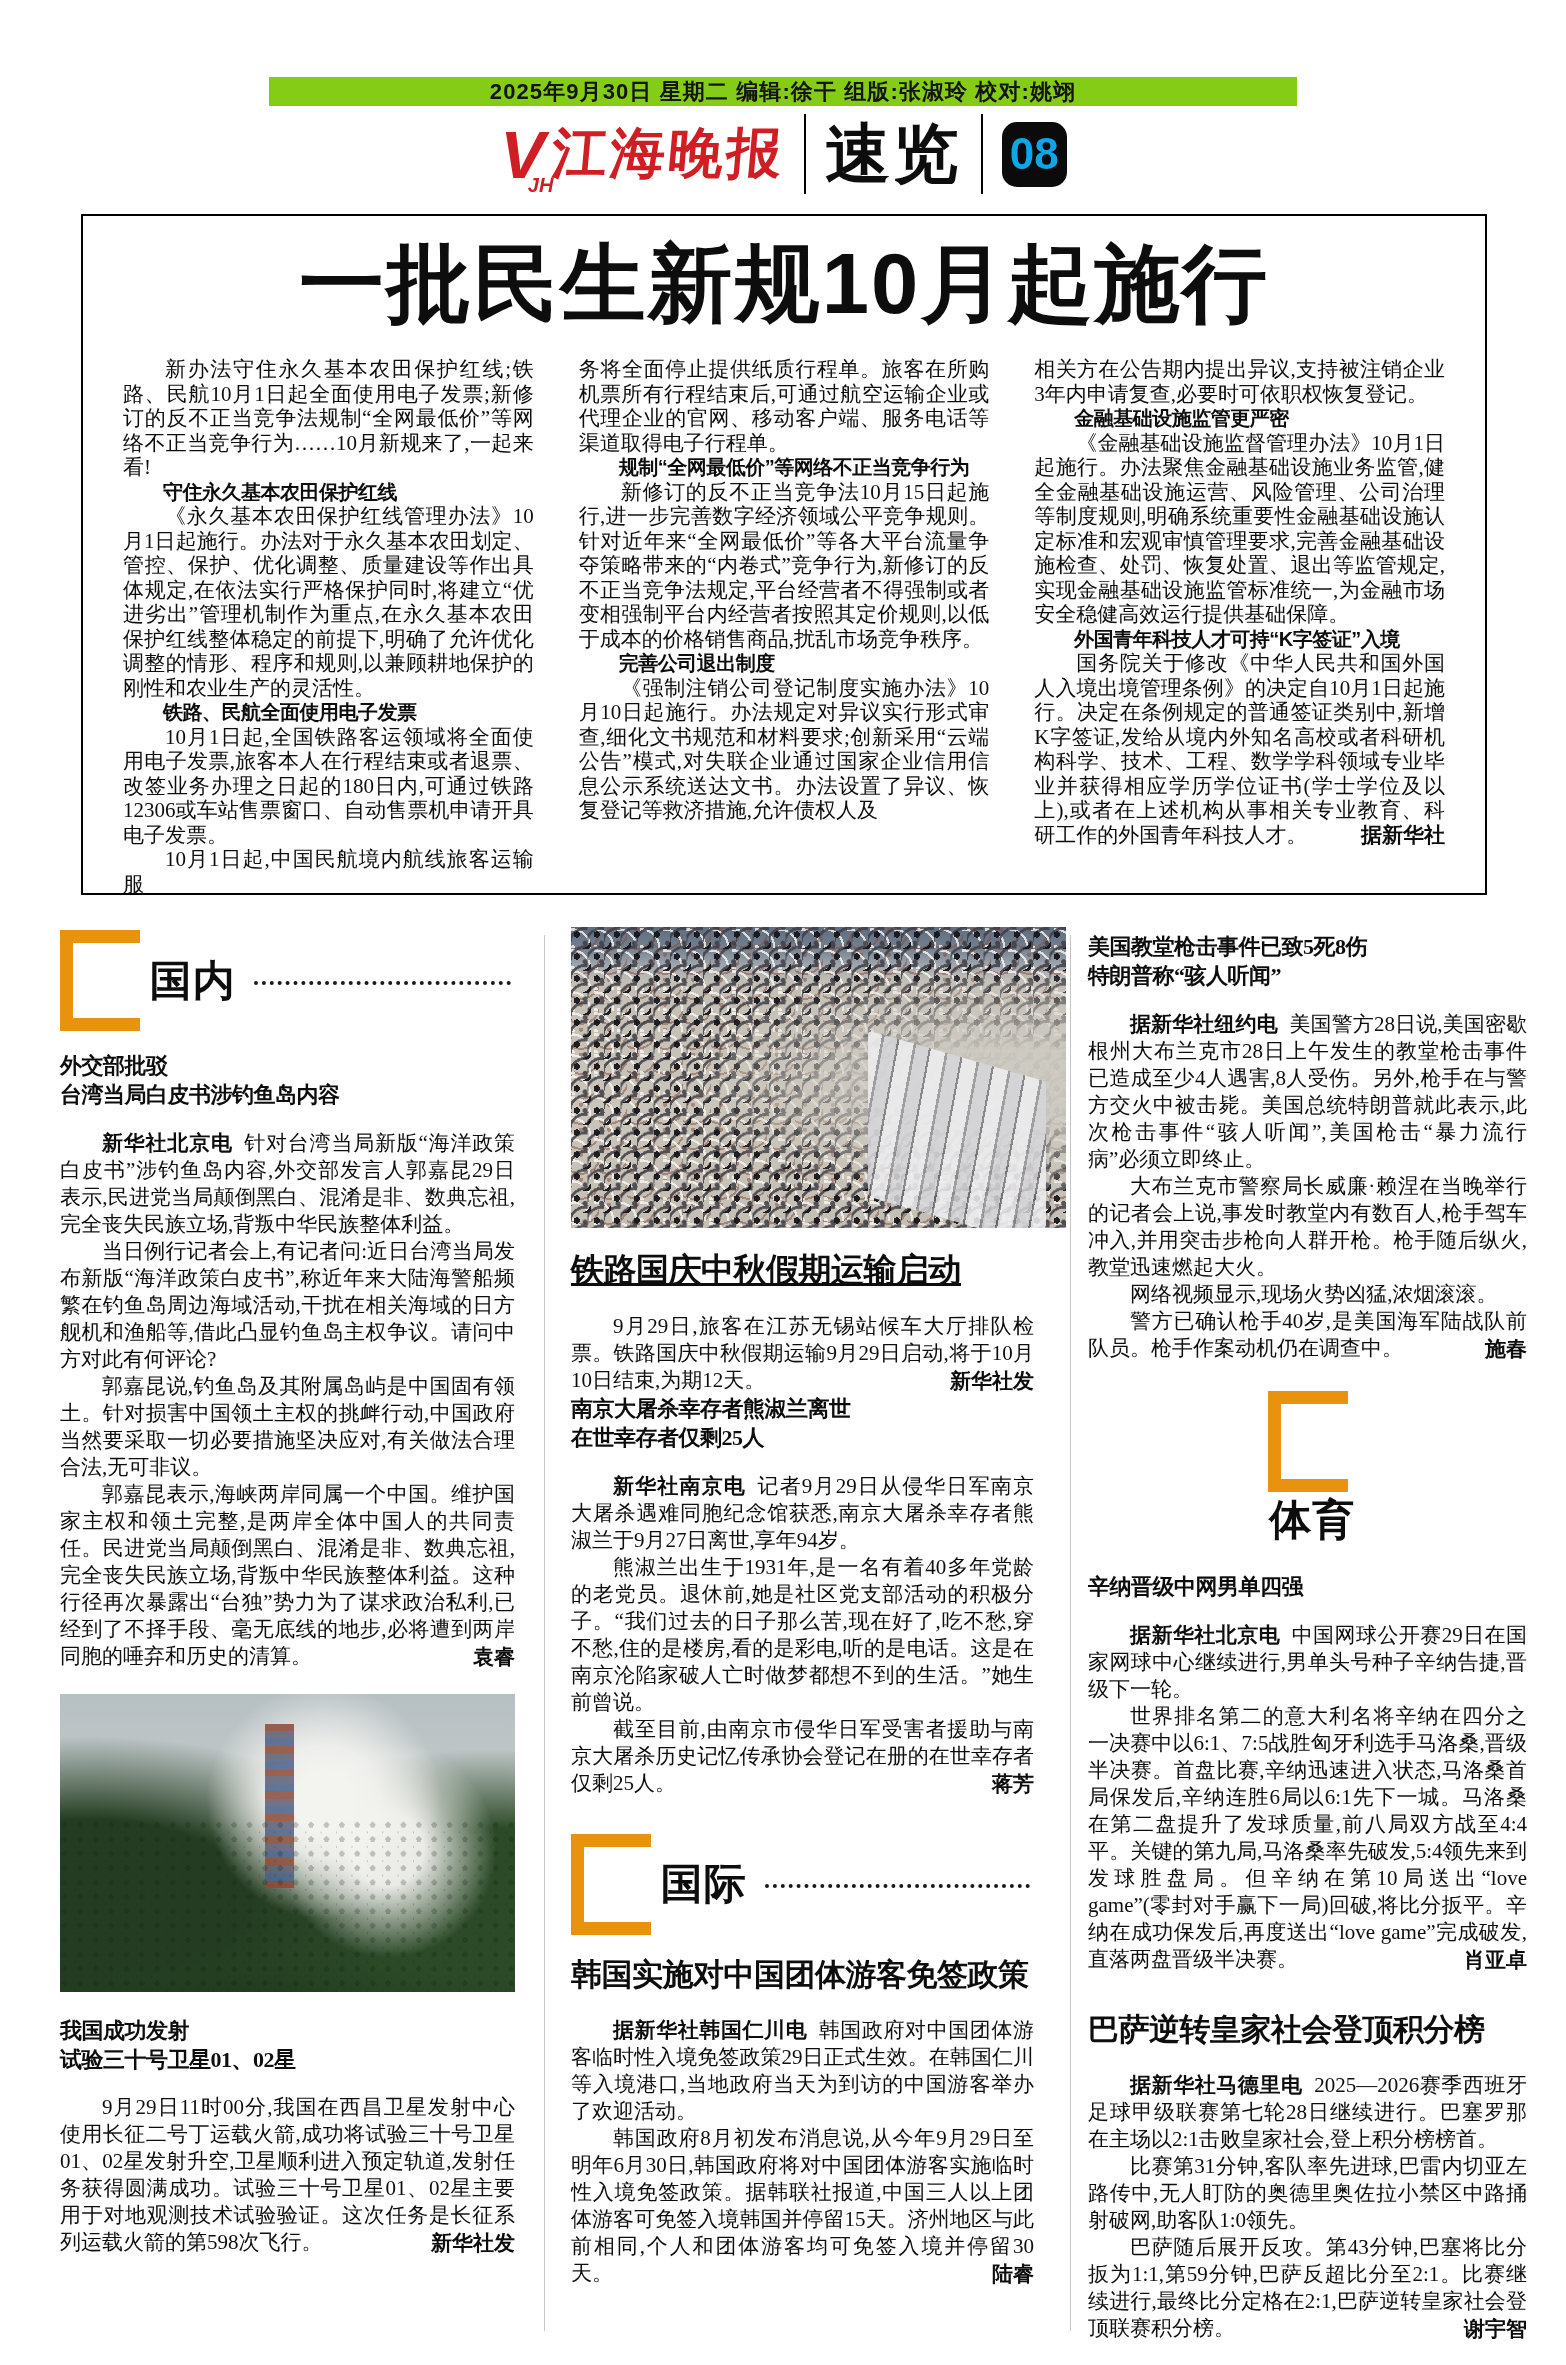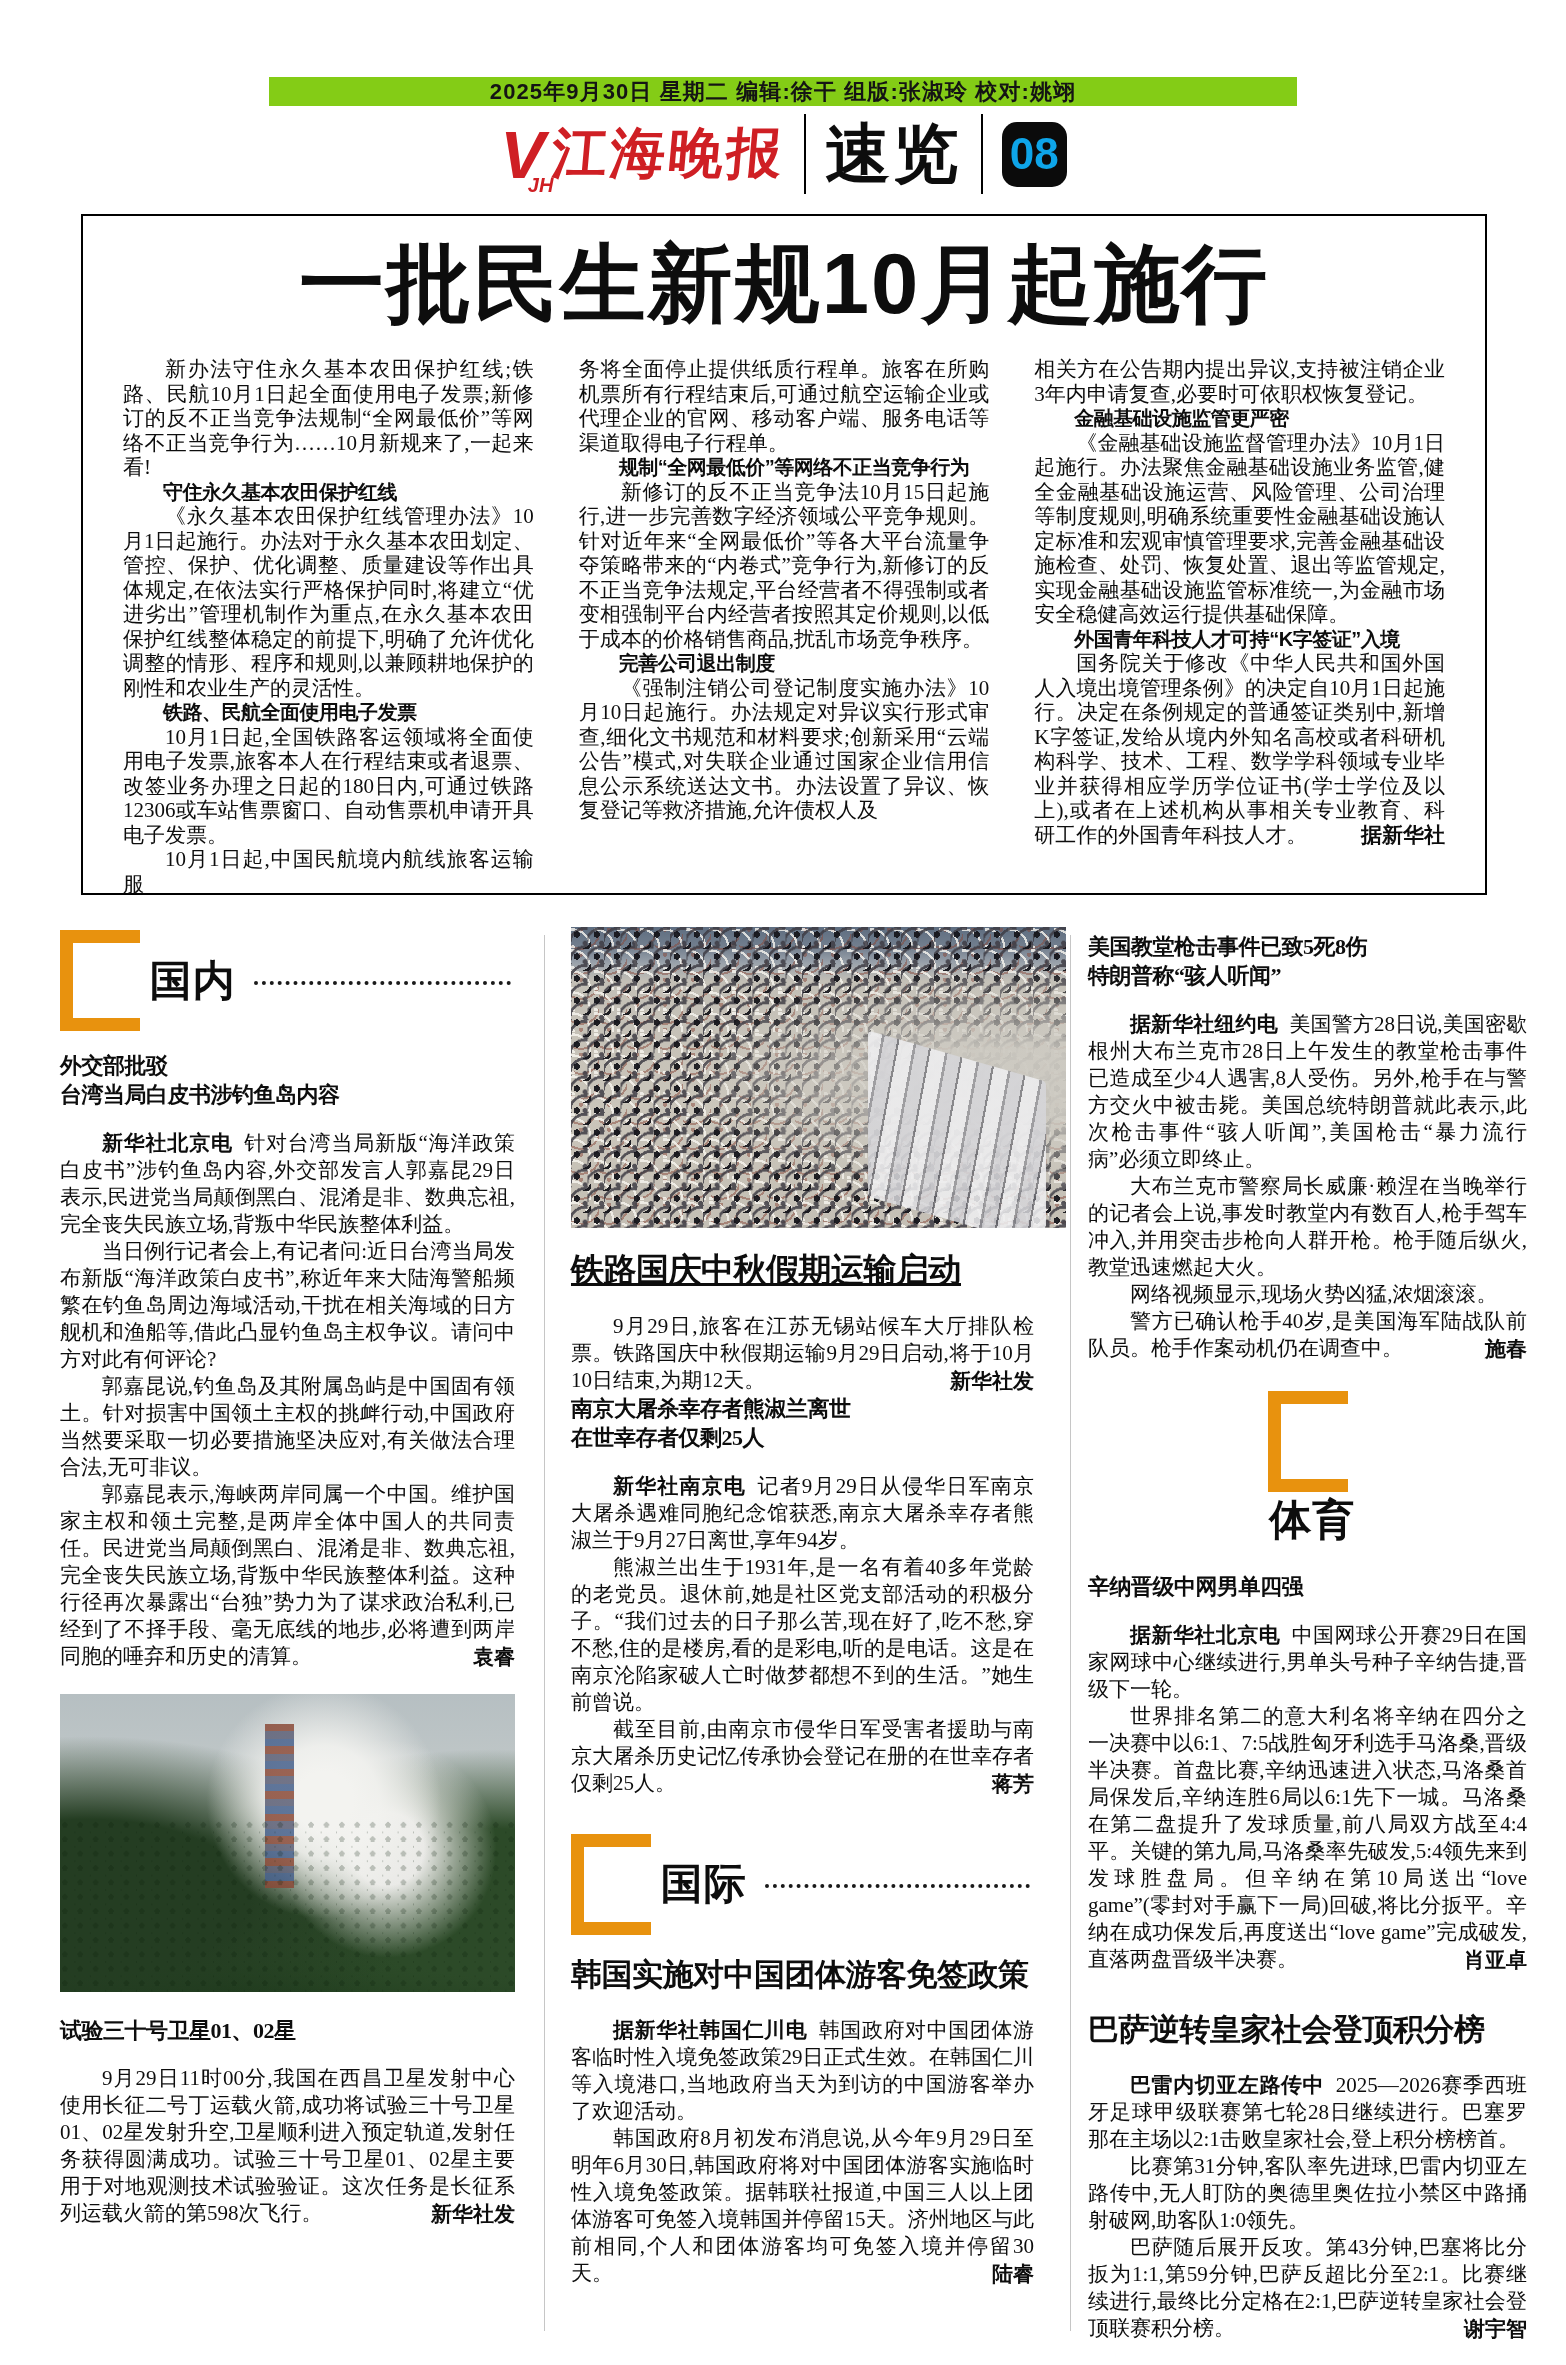--- a/index.html
+++ b/index.html
@@ -205,20 +205,21 @@
           <span>郭嘉昆表示,海峡两岸同属一个中国。维护国家主权和领土完整,是两岸全体中国人的共同责任。民进党当局颠倒黑白、混淆是非、数典忘祖,完全丧失民族立场,背叛中华民族整体利益。这种行径再次暴露出“台独”势力为了谋求政治私利,已经到了不择手段、毫无底线的地步,必将遭到两岸同胞的唾弃和历史的清算。</span>
           <b class="byl">袁睿</b>
         </p>
       </div>
     </article>
 
     <div class="photo-rocket mt45"></div>
 
     <article class="art mt45">
       <div class="art-title">
+        <div>我国成功发射</div>
         <div>试验三十号卫星01、02星</div>
       </div>
       <div class="art-body">
         <p class="has-byl">
           <span>9月29日11时00分,我国在西昌卫星发射中心使用长征二号丁运载火箭,成功将试验三十号卫星01、02星发射升空,卫星顺利进入预定轨道,发射任务获得圆满成功。试验三十号卫星01、02星主要用于对地观测技术试验验证。这次任务是长征系列运载火箭的第598次飞行。</span>
           <b class="byl">新华社发</b>
         </p>
       </div>
     </article>
   </div>
@@ -308,21 +309,21 @@
           <span>世界排名第二的意大利名将辛纳在四分之一决赛中以6:1、7:5战胜匈牙利选手马洛桑,晋级半决赛。首盘比赛,辛纳迅速进入状态,马洛桑首局保发后,辛纳连胜6局以6:1先下一城。马洛桑在第二盘提升了发球质量,前八局双方战至4:4平。关键的第九局,马洛桑率先破发,5:4领先来到发球胜盘局。但辛纳在第10局送出“love game”(零封对手赢下一局)回破,将比分扳平。辛纳在成功保发后,再度送出“love game”完成破发,直落两盘晋级半决赛。</span>
           <b class="byl">肖亚卓</b>
         </p>
       </div>
     </article>
 
     <article class="art mt70">
       <div class="art-title t-compact">巴萨逆转皇家社会登顶积分榜</div>
       <div class="art-body">
         <p>
-          <b class="lead-in">巴雷内切亚左路传中</b><span>2025—2026赛季西班牙足球甲级联赛第七轮28日继续进行。巴塞罗那在主场以2:1击败皇家社会,登上积分榜榜首。</span>
+          <b class="lead-in">据新华社马德里电</b><span>2025—2026赛季西班牙足球甲级联赛第七轮28日继续进行。巴塞罗那在主场以2:1击败皇家社会,登上积分榜榜首。</span>
         </p>
         <p>比赛第31分钟,客队率先进球,巴雷内切亚左路传中,无人盯防的奥德里奥佐拉小禁区中路捅射破网,助客队1:0领先。</p>
         <p class="has-byl">
           <span>巴萨随后展开反攻。第43分钟,巴塞将比分扳为1:1,第59分钟,巴萨反超比分至2:1。比赛继续进行,最终比分定格在2:1,巴萨逆转皇家社会登顶联赛积分榜。</span>
           <b class="byl">谢宇智</b>
         </p>
       </div>
     </article>
   </div>
 

